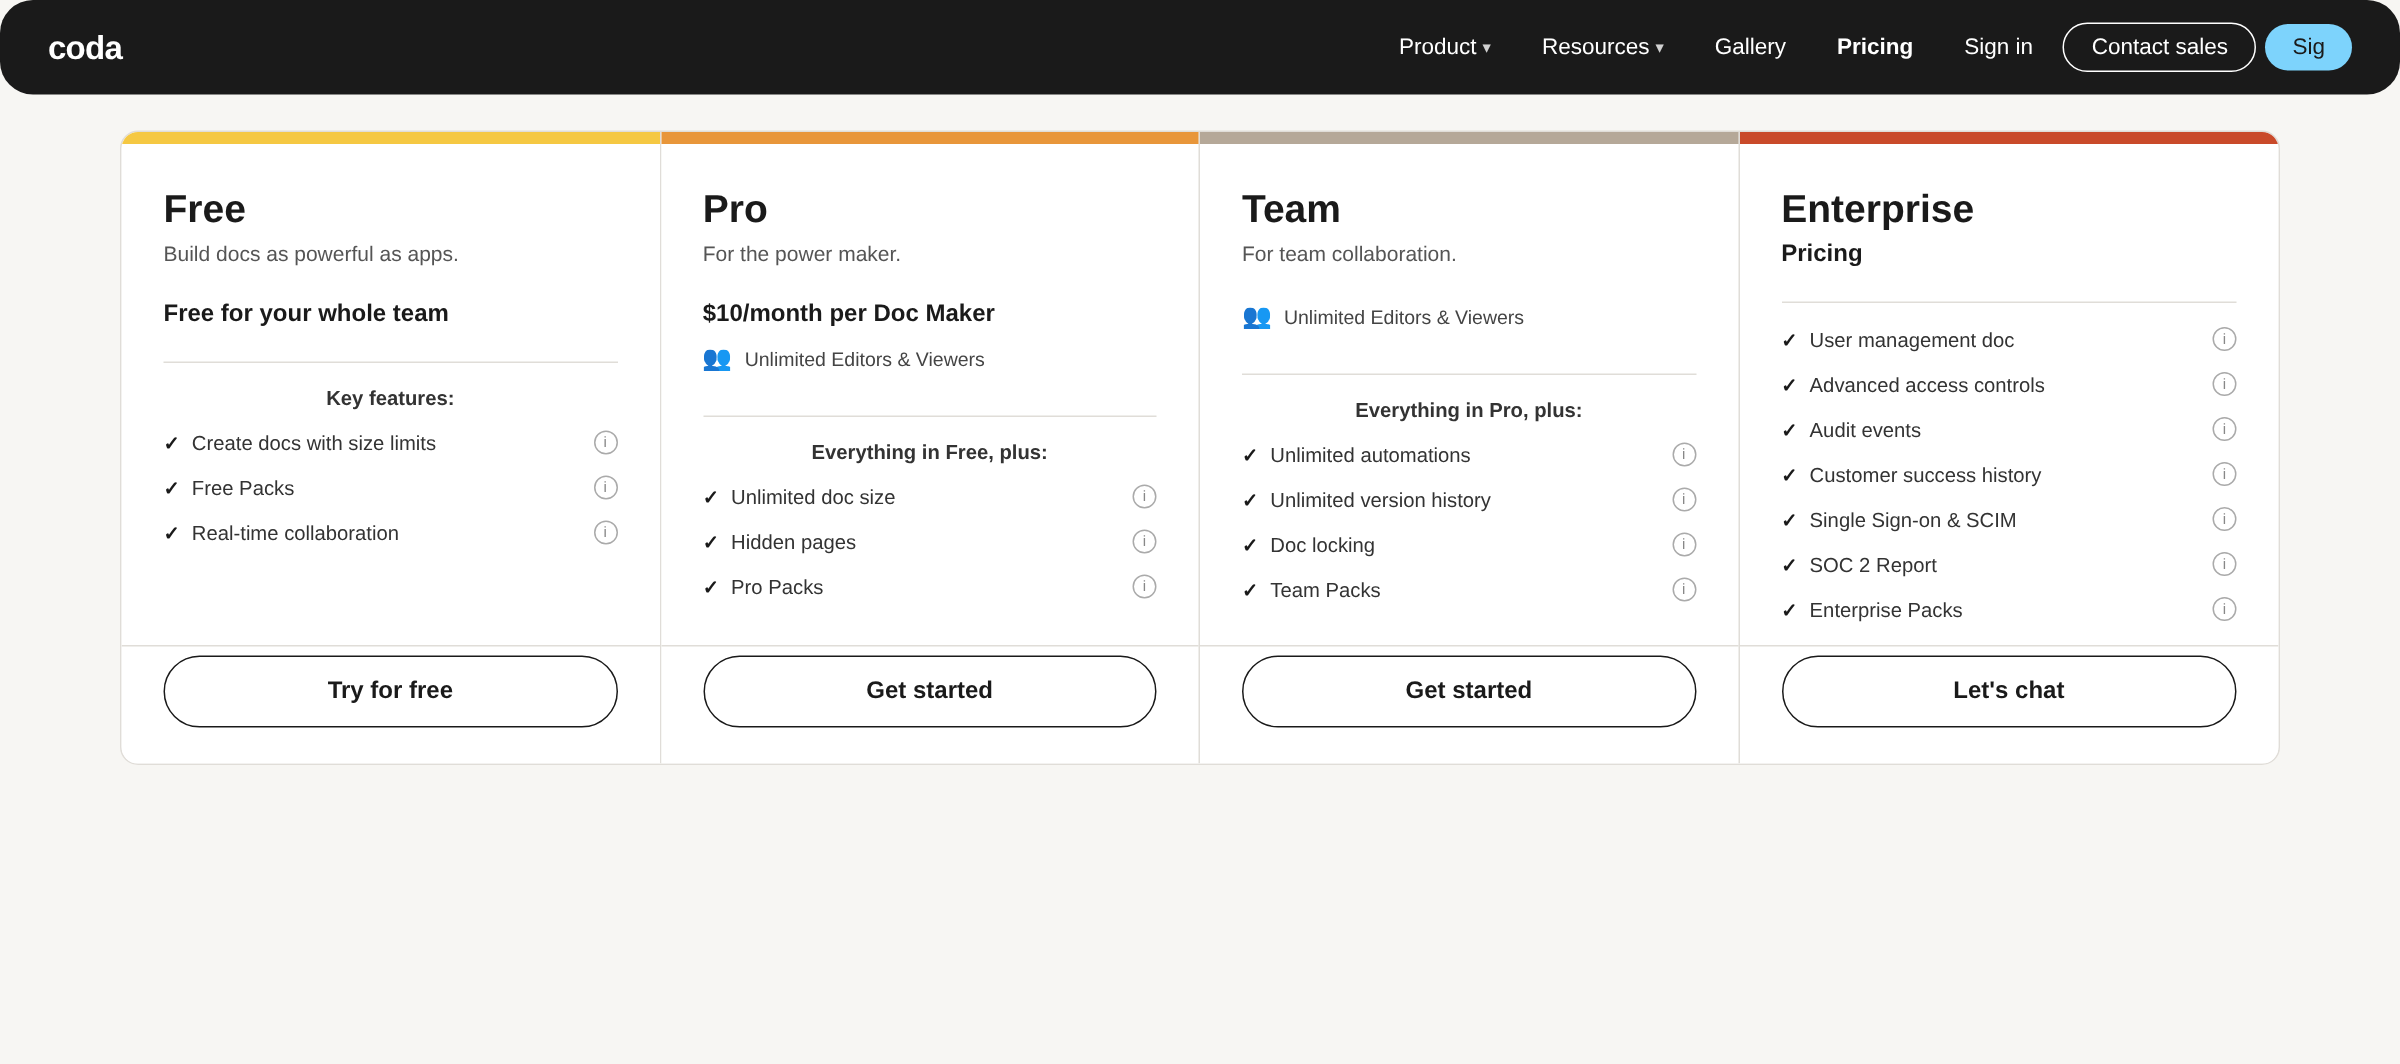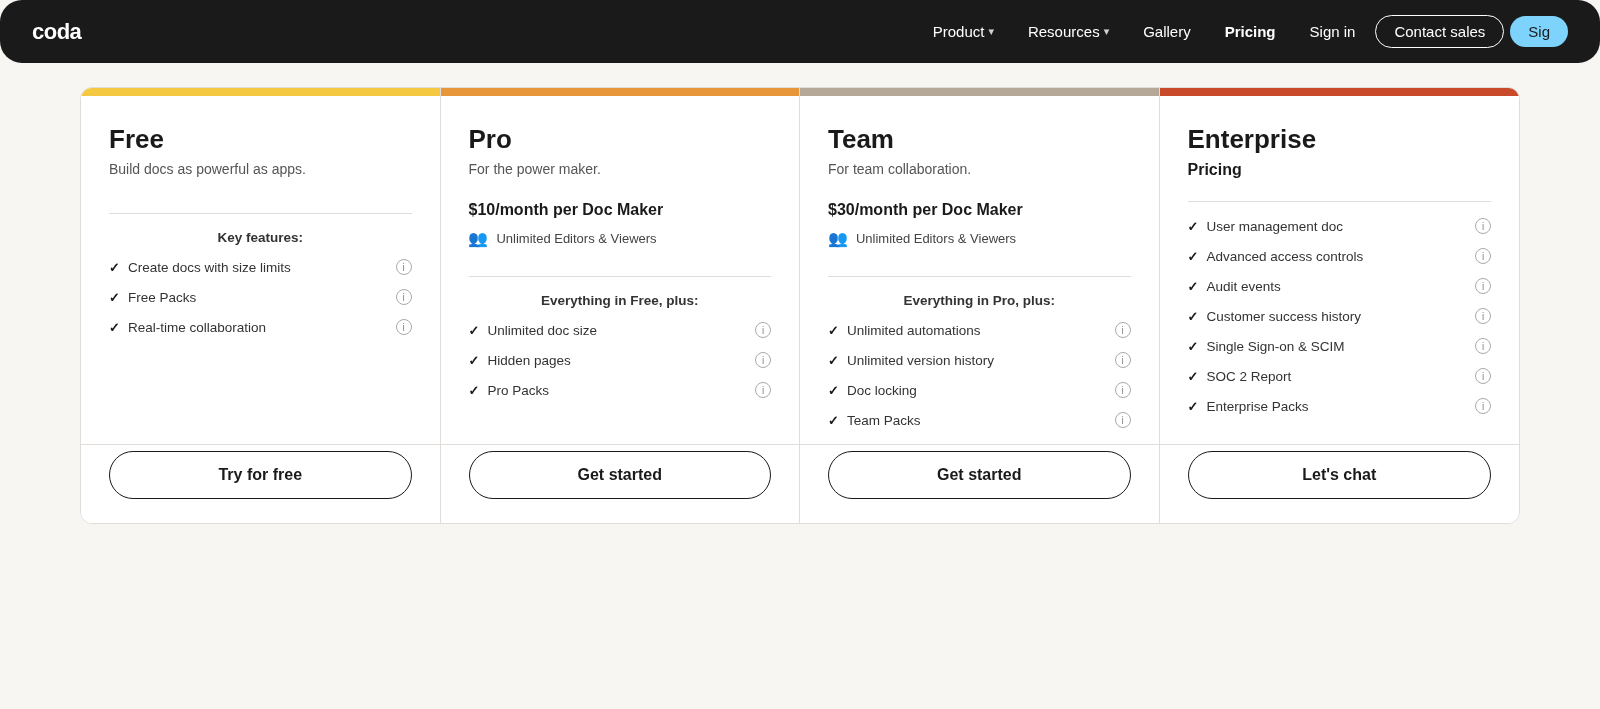--- a/index.html
+++ b/index.html
@@ -243,20 +243,21 @@
 </nav>
 
 <div class="pricing-wrapper">
   <div class="plans-grid" id="plans-grid">
 
   <div class="plan-card">
         <div class="plan-top-bar" style="background: rgb(245, 200, 66);"></div>
         <div class="plan-body">
           <div class="plan-name">Free</div>
           <div class="plan-tagline">Build docs as powerful as apps.</div>
+          <div class="plan-price">Free for your whole team</div>
           <hr class="plan-divider">
           <div class="plan-features-heading">Key features:</div>
           <ul class="feature-list">
             <li class="feature-item">
               <div class="feature-left">
                 <span class="feature-check">✓</span>
                 <span>Create docs with size limits</span>
               </div>
               <div class="feature-info">i</div>
             </li>
@@ -314,21 +315,20 @@
             </li>
           </ul>
         </div>
         <div class="plan-footer"><button class="plan-cta-btn">Get started</button></div>
       </div>
       <div class="plan-card">
         <div class="plan-top-bar" style="background: rgb(181, 168, 152);"></div>
         <div class="plan-body">
           <div class="plan-name">Team</div>
           <div class="plan-tagline">For team collaboration.</div>
-          <div class="plan-price">$30/month per Doc Maker</div>
           <div class="plan-editors">
             <span class="plan-editors-icon">👥</span>
             <span>Unlimited Editors &amp; Viewers</span>
           </div>
           <hr class="plan-divider">
           <div class="plan-features-heading">Everything in Pro, plus:</div>
           <ul class="feature-list">
             <li class="feature-item">
               <div class="feature-left">
                 <span class="feature-check">✓</span>

